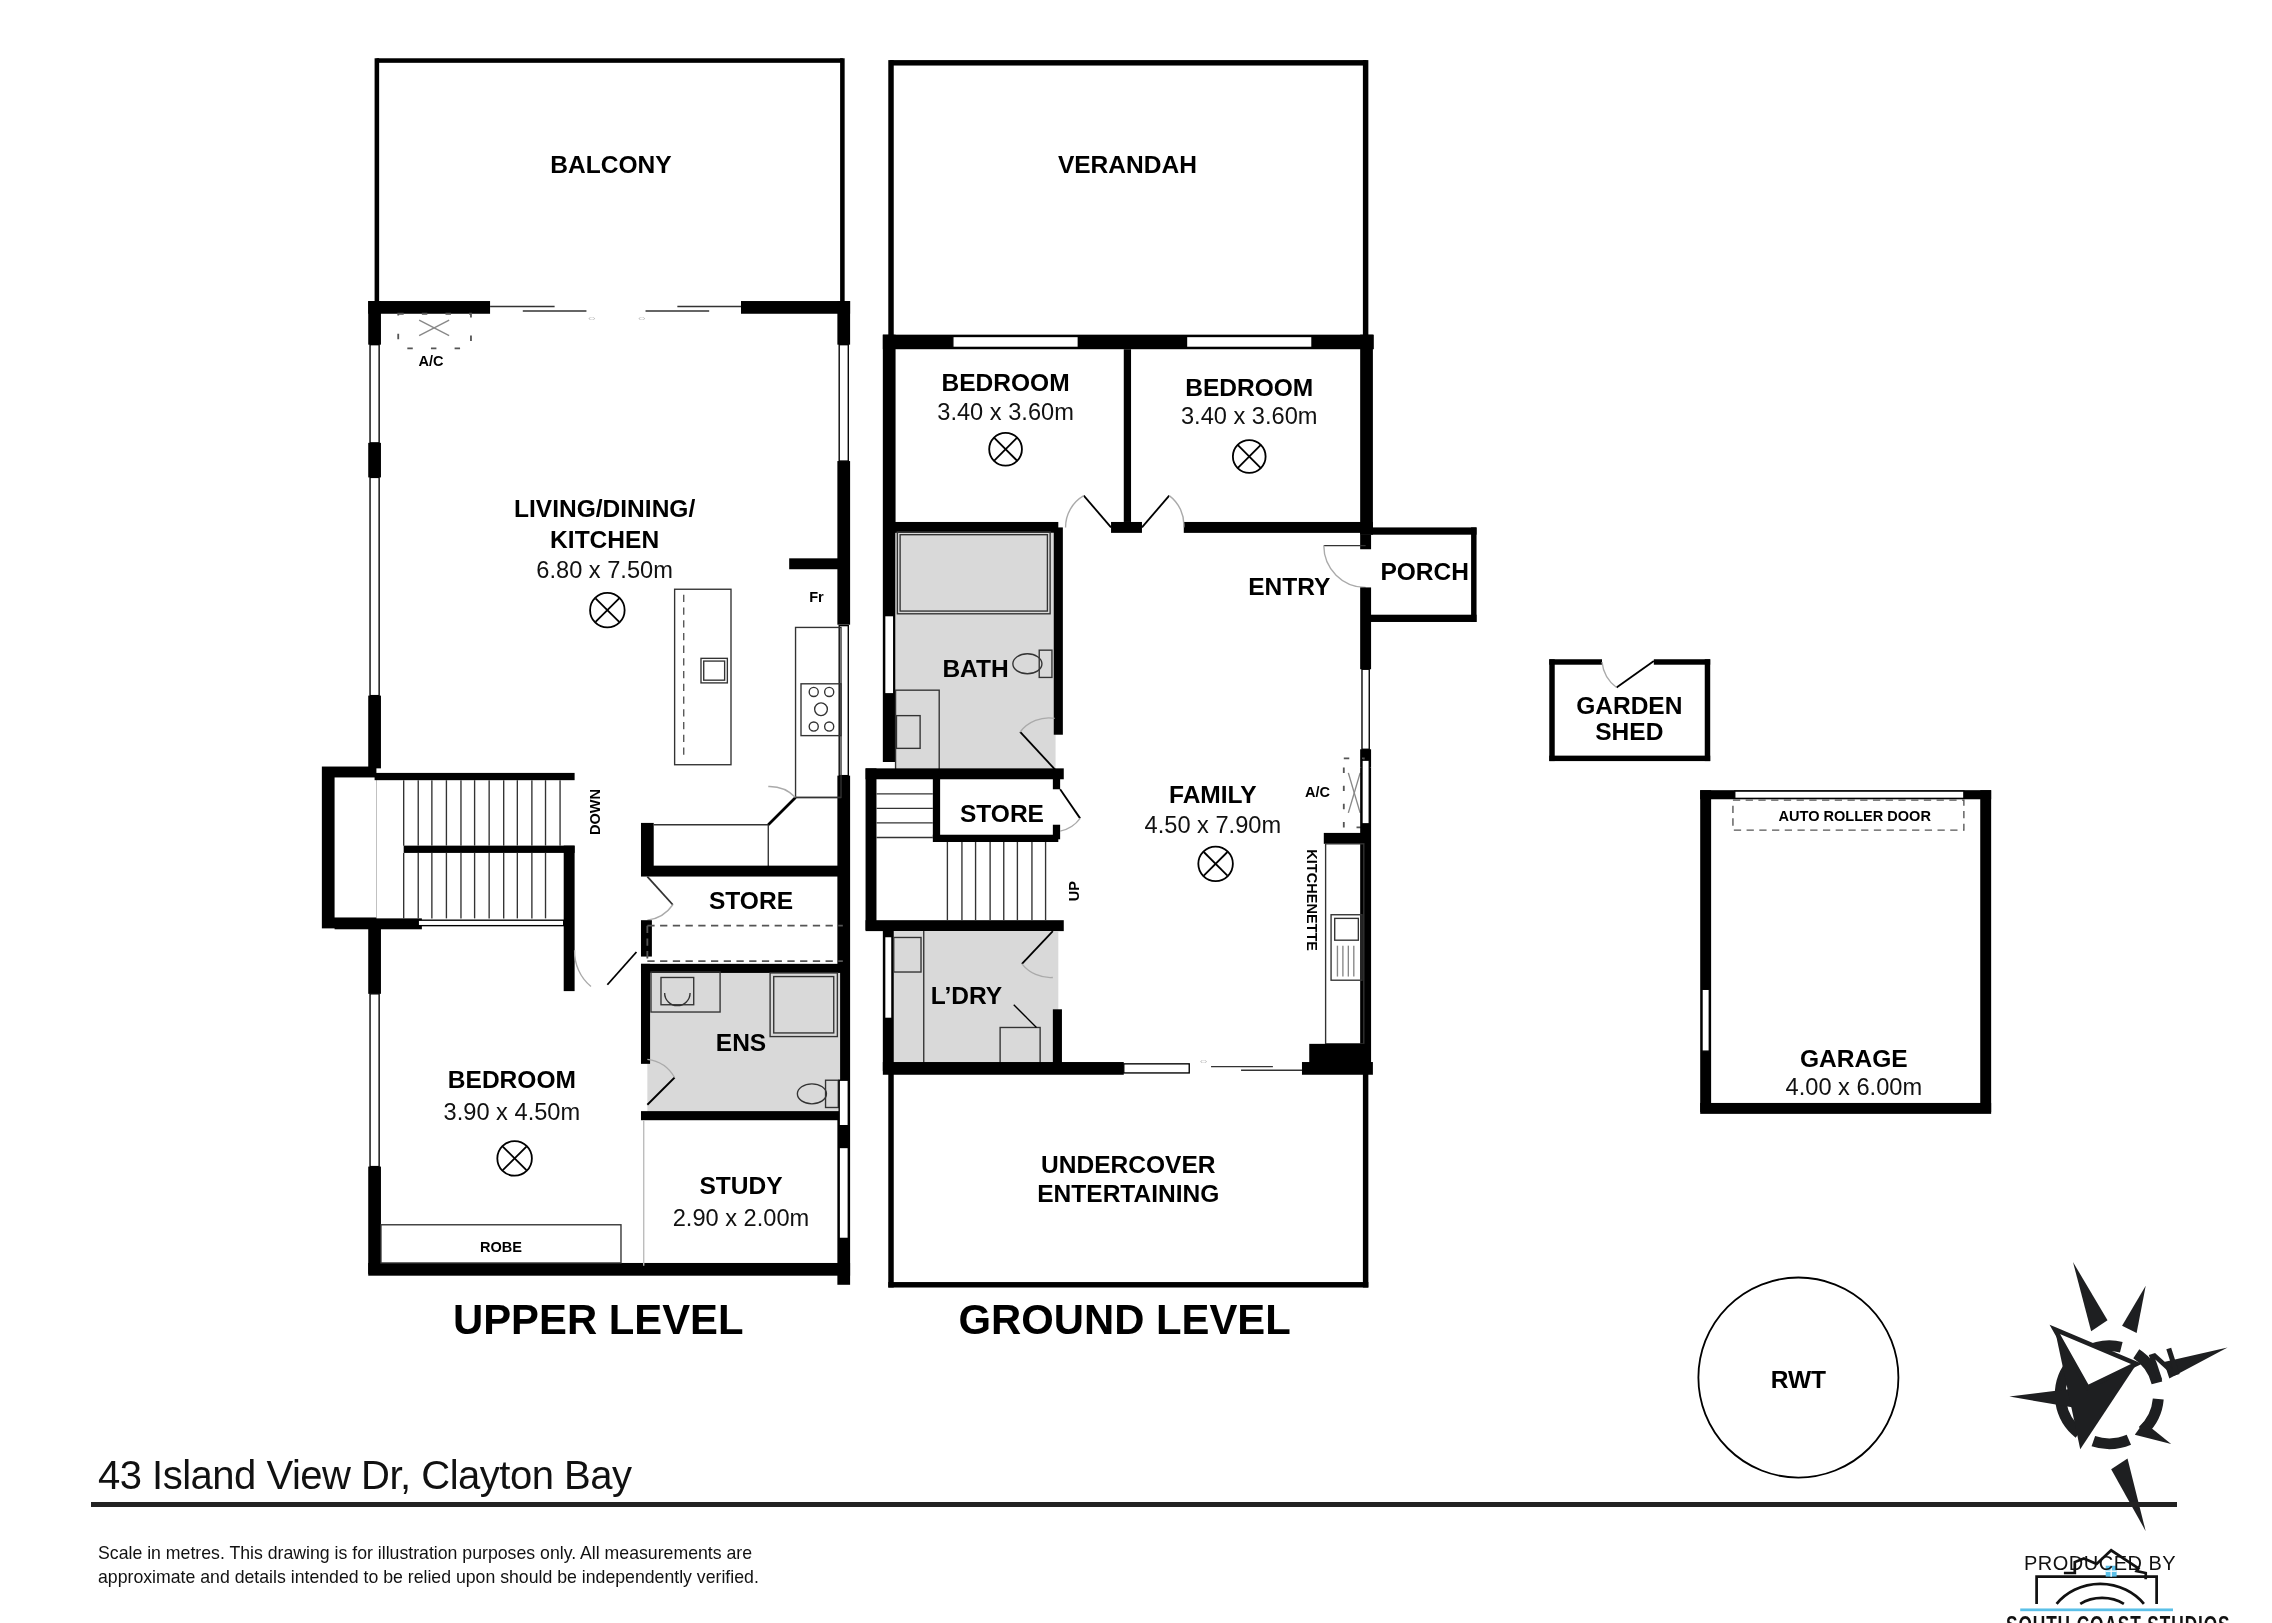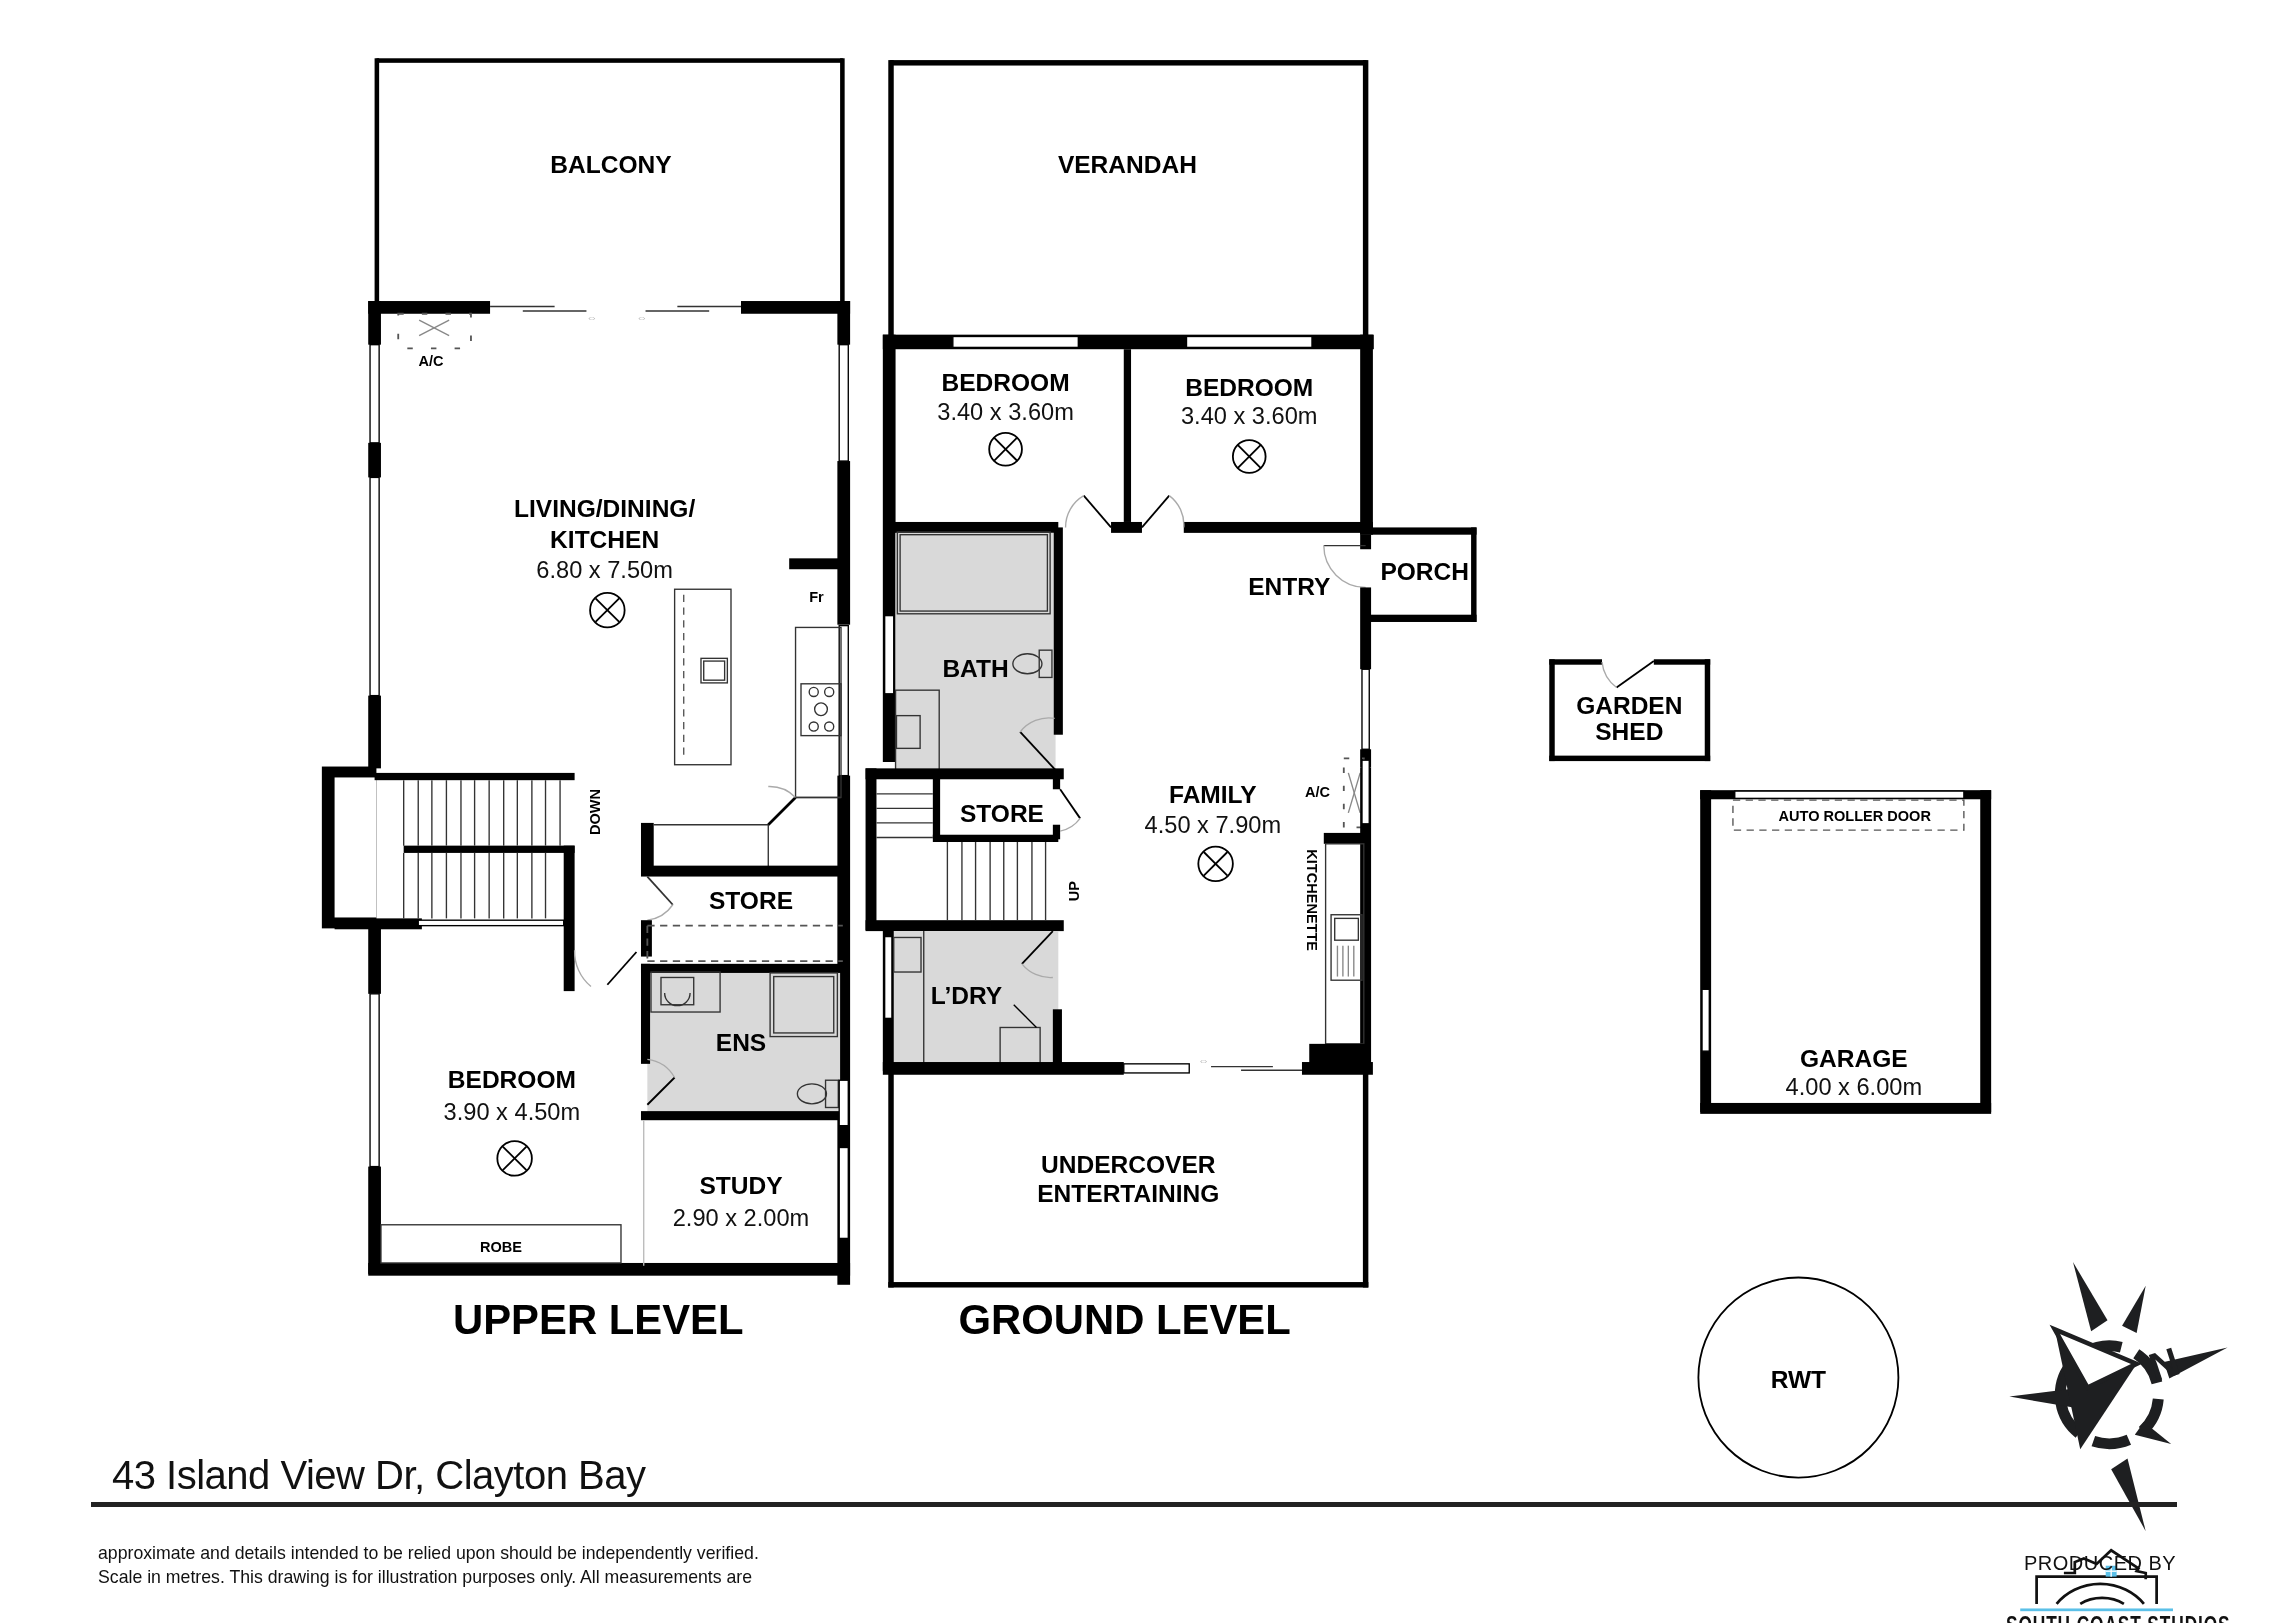--- a/index.html
+++ b/index.html
@@ -11,21 +11,21 @@
   .gray-hair { fill: none; stroke: #888; stroke-width: 1.5; }
   .wet { fill: #d9d9d9; }
   .win { fill: #fff; stroke: #000; stroke-width: 1.5; }
   .dash { fill: none; stroke: #555; stroke-width: 2; stroke-dasharray: 8 6; }
   .door-arc { fill: none; stroke: #aaa; stroke-width: 1.5; }
   .door-leaf { stroke: #000; stroke-width: 3; }
   .room-label { font-family: "Liberation Sans", sans-serif; font-weight: bold; font-size: 27px; text-anchor: middle; fill: #000; }
   .room-label-sm { font-family: "Liberation Sans", sans-serif; font-weight: bold; font-size: 16px; text-anchor: middle; fill: #000; }
   .room-dim { font-family: "Liberation Sans", sans-serif; font-size: 26px; text-anchor: middle; fill: #111; }
   .level-title { font-family: "Liberation Sans", sans-serif; font-weight: bold; font-size: 46px; text-anchor: middle; fill: #000; }
-  .address { position: absolute; left: 112px; top: 1453px; font-family: "Liberation Sans", sans-serif; font-size: 40px; color: #111; letter-spacing: -0.5px; }
+  .address { position: absolute; left: 98px; top: 1453px; font-family: "Liberation Sans", sans-serif; font-size: 40px; color: #111; letter-spacing: -0.5px; }
   .divider { position: absolute; left: 91px; top: 1502px; width: 2086px; height: 4.5px; background: #222; }
   .disclaimer { position: absolute; left: 98px; top: 1542px; font-family: "Liberation Sans", sans-serif; font-size: 17.7px; line-height: 23.6px; color: #111; width: 818px; }
   .produced-by { position: absolute; left: 2024px; top: 1552px; font-family: "Liberation Sans", sans-serif; font-size: 20px; color: #111; letter-spacing: 0.5px; }
   .studio-name { position: absolute; left: 2006px; top: 1611px; font-family: "Liberation Sans", sans-serif; font-weight: bold; font-size: 17.3px; color: #111; letter-spacing: 0.9px; transform: scaleY(1.35); transform-origin: left top; }
 </style>
 </head>
 <body>
 
 <svg class="plan" viewBox="0 0 2500 1786" xmlns="http://www.w3.org/2000/svg">
 
@@ -403,18 +403,18 @@
     <rect x="2316" y="1722" width="12" height="12" fill="#5bc0e8"></rect>
     <line x1="2322" y1="1722" x2="2322" y2="1734" stroke="#fff" stroke-width="1.5"></line>
     <line x1="2316" y1="1728" x2="2328" y2="1728" stroke="#fff" stroke-width="1.5"></line>
     <rect x="2222" y="1769" width="168" height="3" fill="#5bc0e8"></rect>
   </g>
 </svg>
 
 <div class="address">43 Island View Dr, Clayton Bay</div>
 <div class="divider"></div>
 <div class="disclaimer">
+  <div>Scale in metres. This drawing is for illustration purposes only. All measurements are</div>
   <div>approximate and details intended to be relied upon should be independently verified.</div>
-  <div>Scale in metres. This drawing is for illustration purposes only. All measurements are</div>
 </div>
 <div class="produced-by">PRODUCED BY</div>
 <div class="studio-name">SOUTH COAST STUDIOS</div>
 
 
 </body></html>

